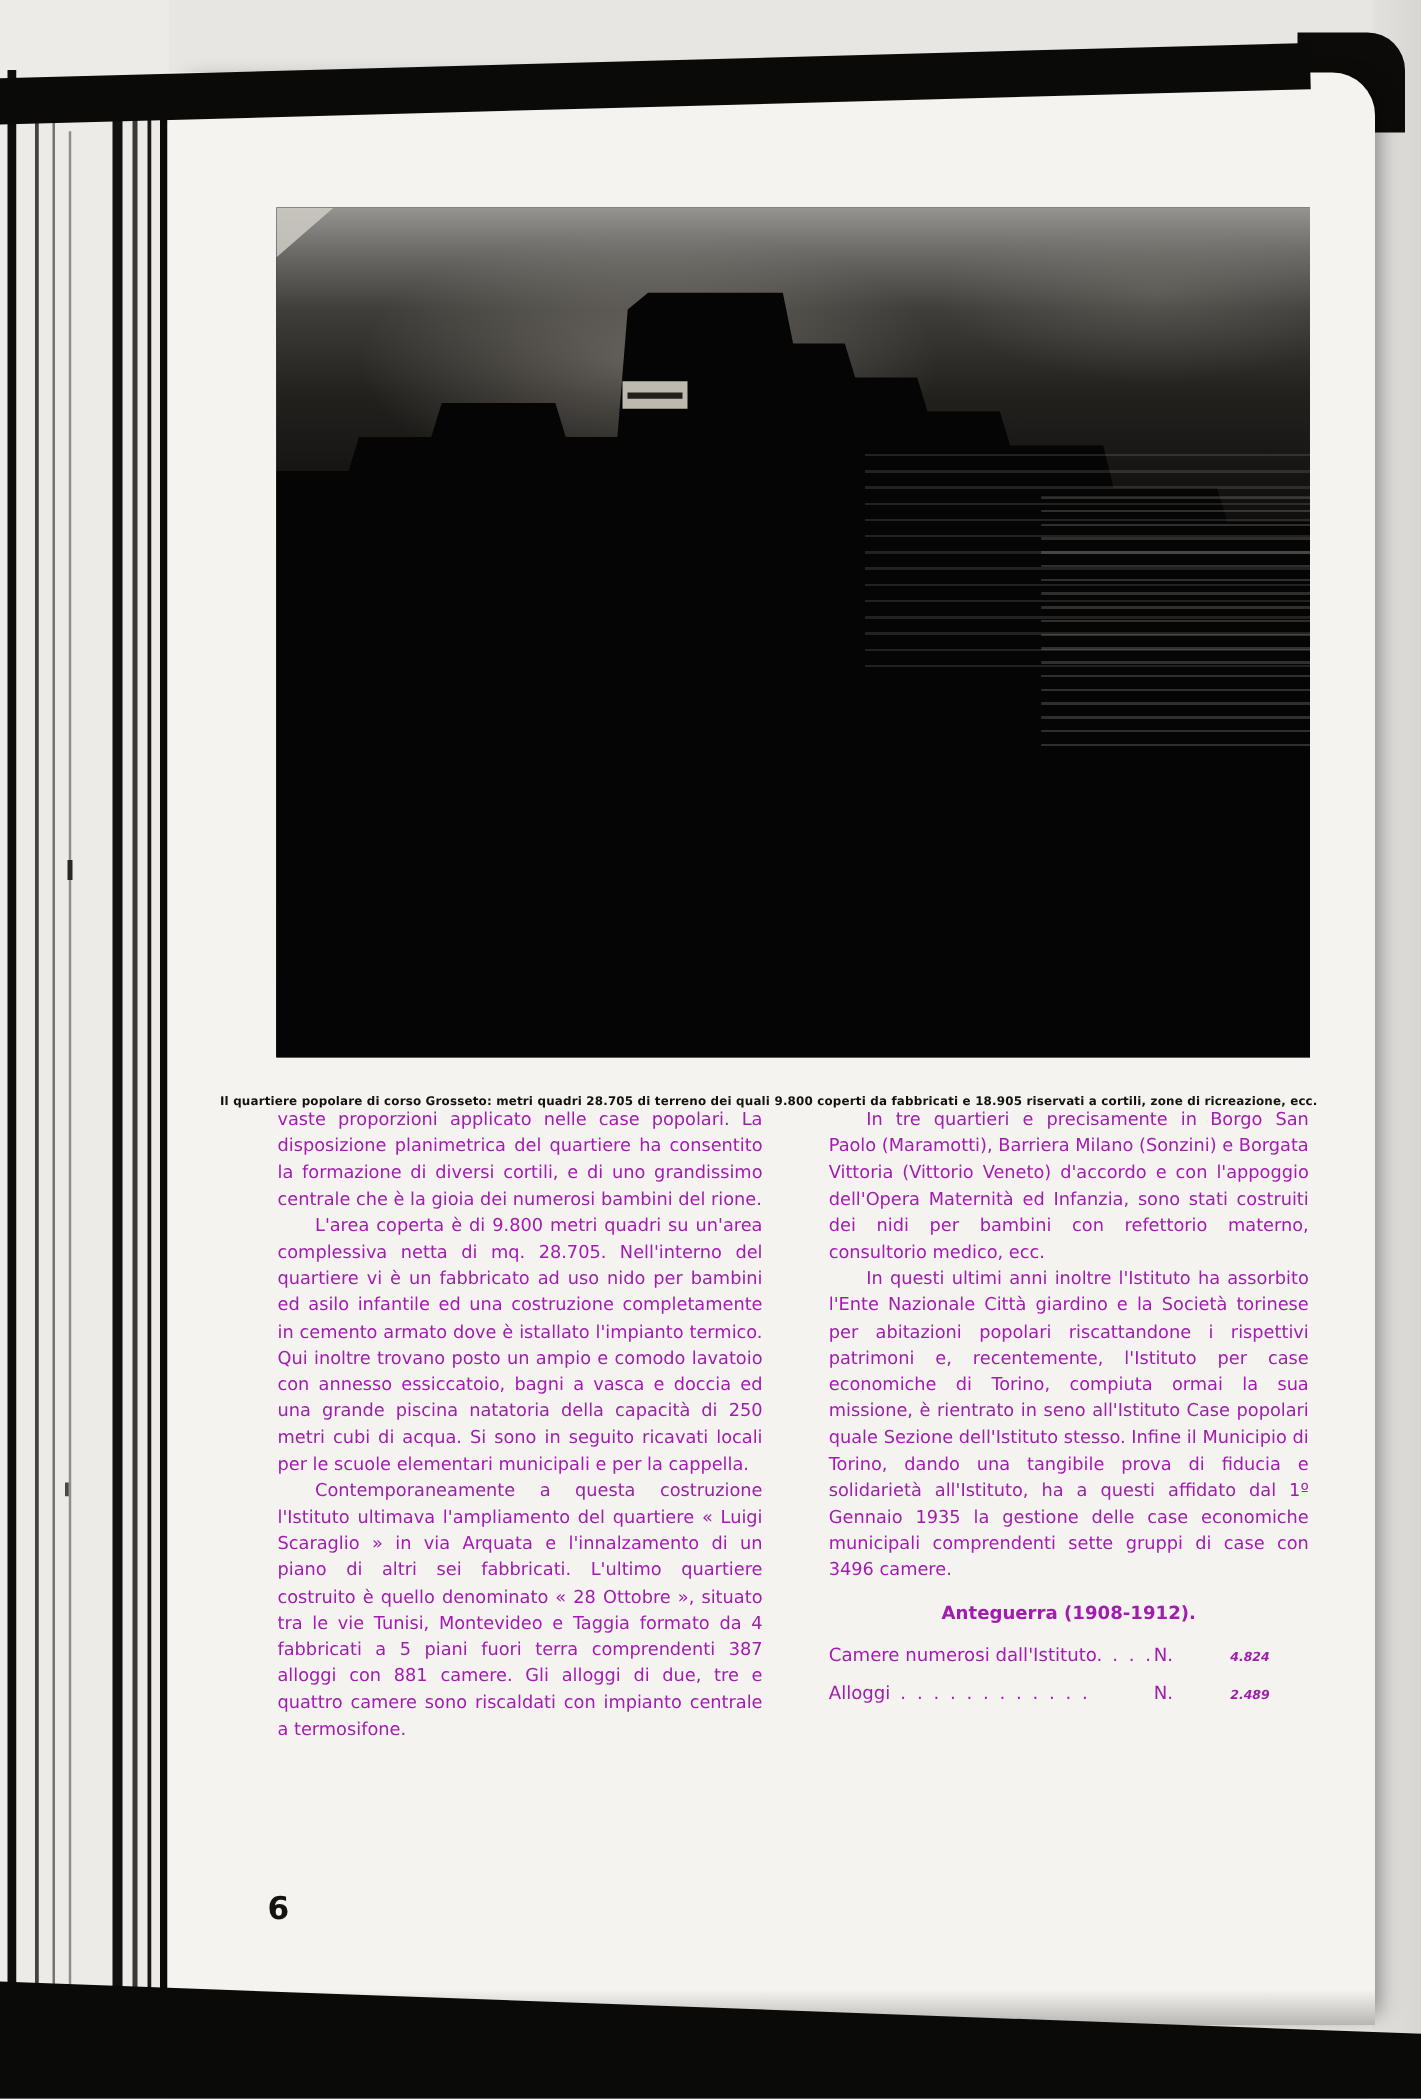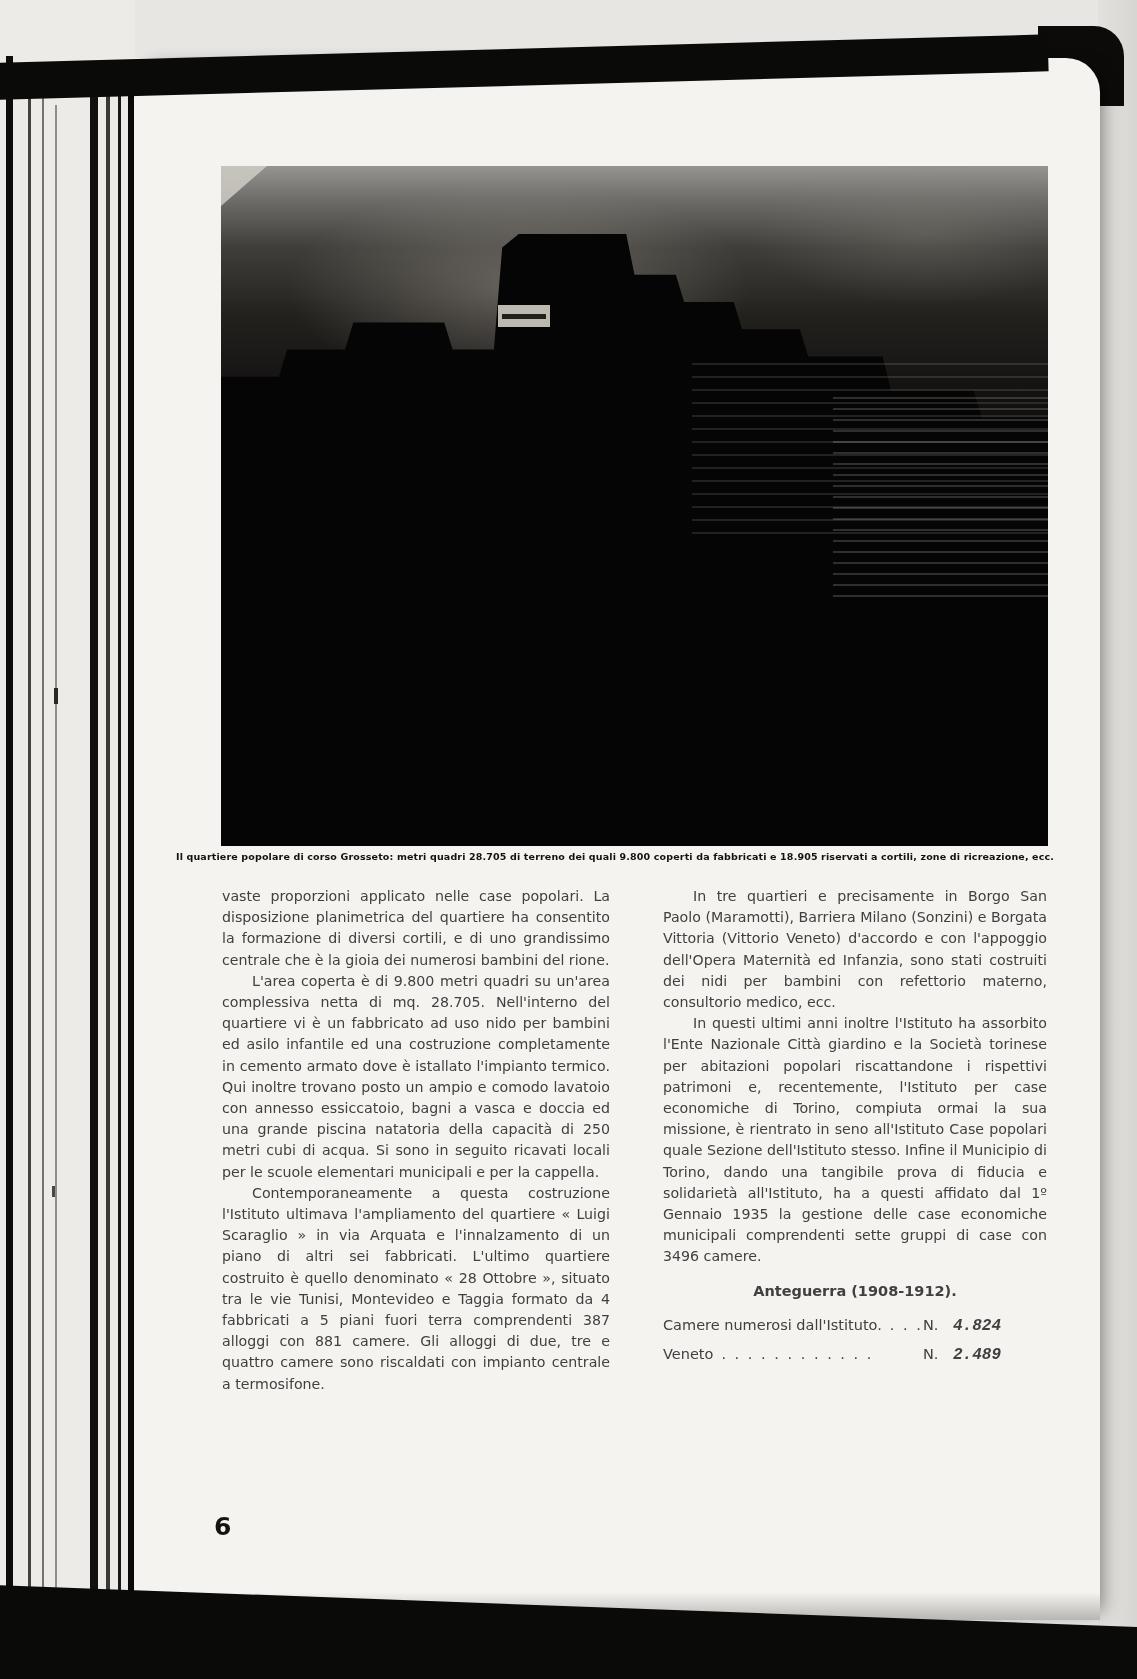--- a/index.html
+++ b/index.html
@@ -60,38 +60,38 @@
   .ph-stripes1 { position:absolute; left:57%; top:29%; width:43%; height:26%;
     background:repeating-linear-gradient(180deg, rgba(190,185,175,0.16) 0 2px, transparent 2px 13px); }
   .ph-stripes2 { position:absolute; left:74%; top:34%; width:26%; height:30%;
     background:repeating-linear-gradient(180deg, rgba(200,195,185,0.22) 0 2px, transparent 2px 11px); }
   .ph-sign { position:absolute; left:33.5%; top:20.5%; width:52px; height:22px; background:#beb9af; }
   .ph-sign::after { content:""; position:absolute; left:4px; right:4px; top:9px; height:5px; background:#221f1b; }
   .ph-notch { position:absolute; left:0; top:0; width:46px; height:40px; background:#cfccc6;
     clip-path:polygon(0 0,100% 0,0 100%); opacity:.85; }
 
   
-  .caption { position:absolute; left:150px; top:851px; width:930px; z-index:3;
+  .caption { position:absolute; left:150px; top:876px; width:930px; z-index:3;
     font-size:9.5px; font-weight:bold; letter-spacing:0.15px; color:#14120f;
     text-align:center; line-height:12px; }
 
   
-  .col { position:absolute; top:886px; z-index:3; color:#404040;
+  .col { position:absolute; top:886px; z-index:3; color:#a21caf;
     font-size:14.2px; line-height:21.2px; text-align:justify; }
   .col-left  { left:222px; width:388px; }
   .col-right { left:663px; width:384px; }
   .col p.ind { text-indent:30px; }
 
   
   .t-head { text-align:center; margin:13px 0 9px; font-size:14.5px;font-weight:bold; }
   .t-row { display:flex; align-items:baseline; line-height:28px; font-size:14.5px; text-align:left; }
   .t-label { white-space:nowrap; }
   .t-leader { flex:1; overflow:hidden; white-space:nowrap; padding:0 8px; letter-spacing:2px; }
   .t-unit { width:30px; flex:0 0 auto; }
-  .t-value { width:94px; flex:0 0 auto; text-align:left; font-weight:bold; font-style:italic; font-size:16px;font-family:Liberation Mono, monospace; }
+  .t-value { width:94px; flex:0 0 auto; text-align:center; font-weight:bold; font-style:italic; font-size:10px; }
 
   
   .pageno { position:absolute; left:214px; top:1512px; z-index:3;
     font-size:25px; font-weight:bold; color:#151310; }
 </style>
 </head>
 <body>
 
 <div class="screen">
 
@@ -138,21 +138,21 @@
 
     <div class="t-head">Anteguerra (1908-1912).</div>
 
     <div class="t-row">
       <span class="t-label">Camere numerosi dall'Istituto.</span>
       <span class="t-leader">. . .</span>
       <span class="t-unit">N.</span>
       <span class="t-value">4.824</span>
     </div>
     <div class="t-row">
-      <span class="t-label">Veneto</span>
+      <span class="t-label">Alloggi</span>
       <span class="t-leader">. . . . . . . . . . . .</span>
       <span class="t-unit">N.</span>
       <span class="t-value">2.489</span>
     </div>
   </div>
 
   <div class="pageno">6</div>
 
   <div class="top-bar"></div>
   <div class="bottom-bar"></div>

